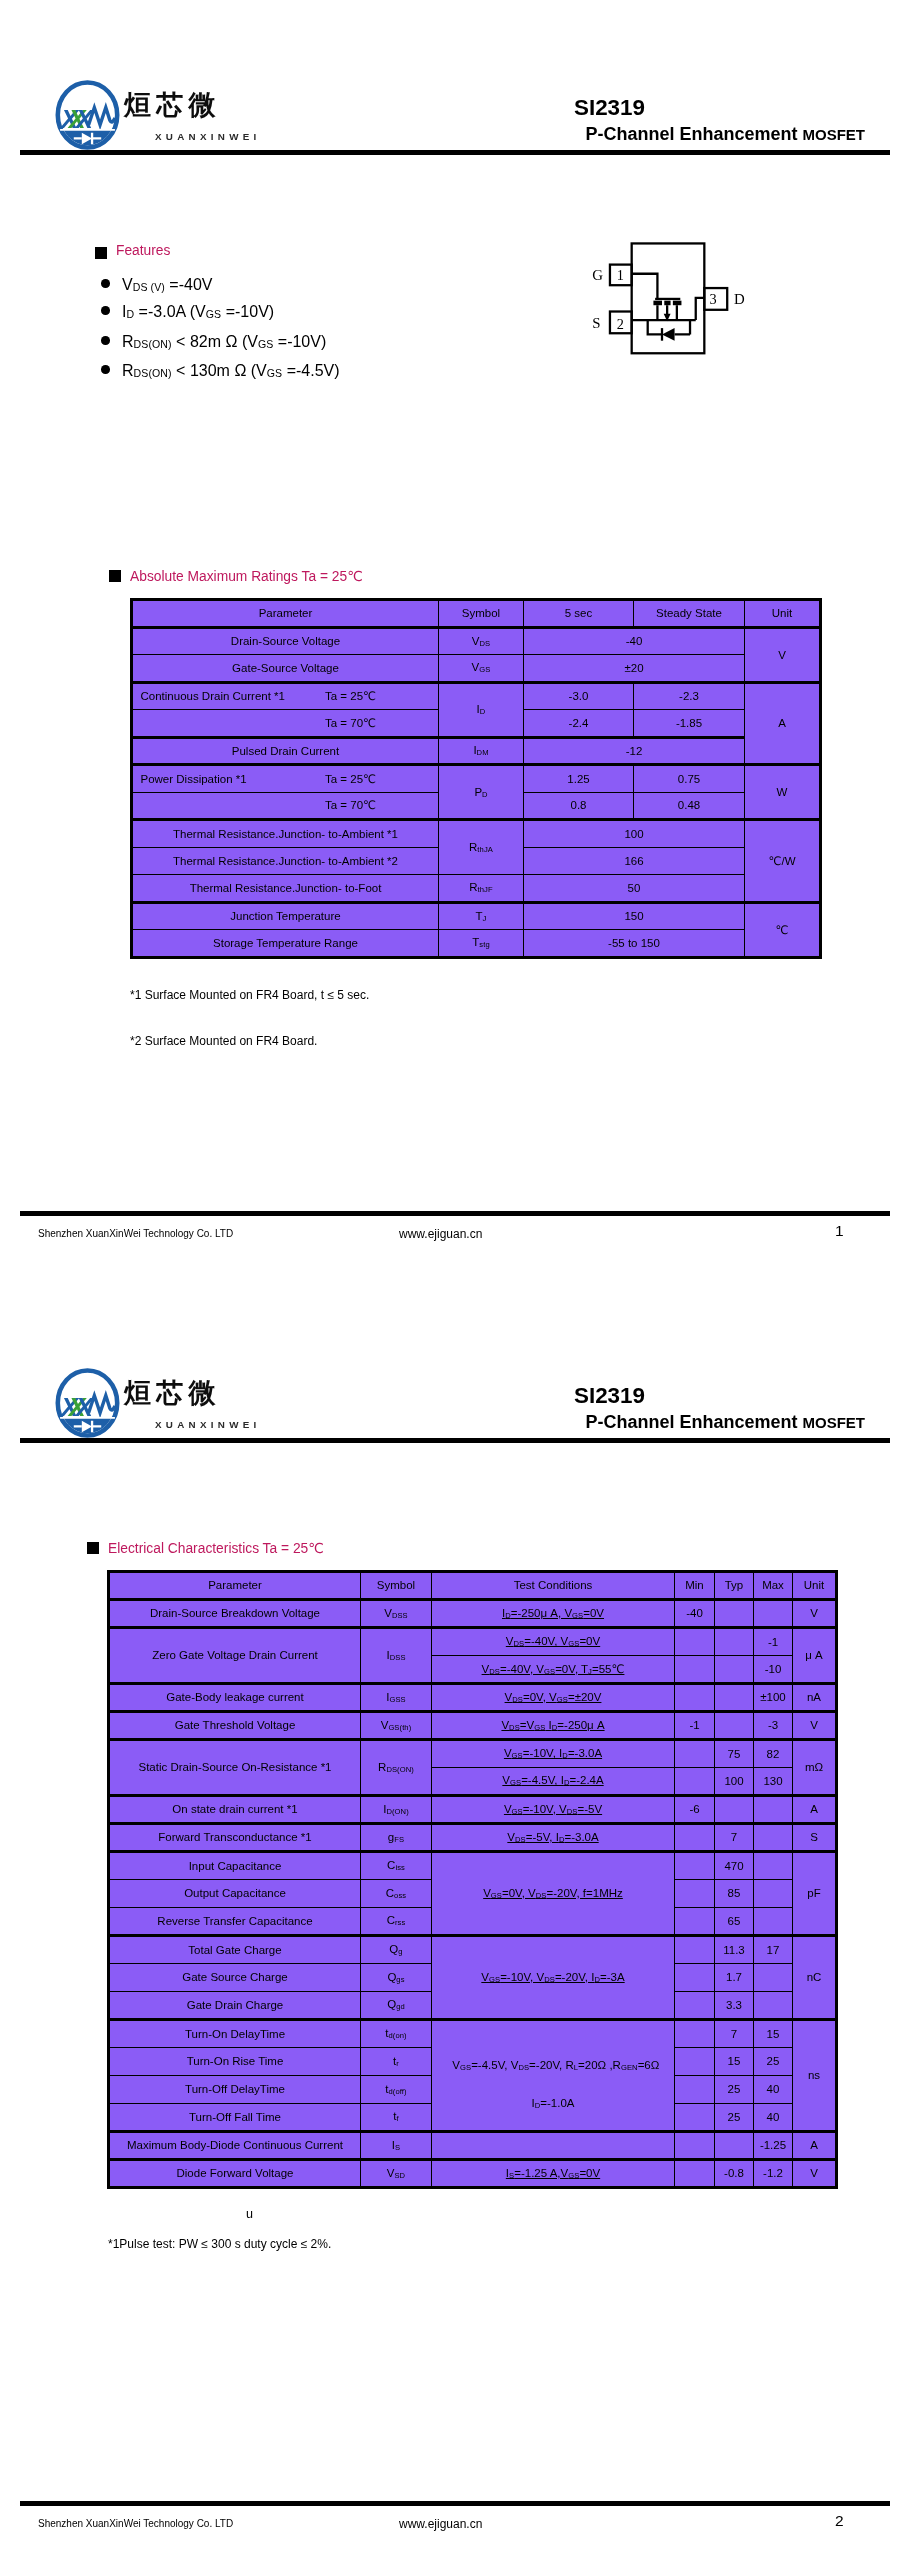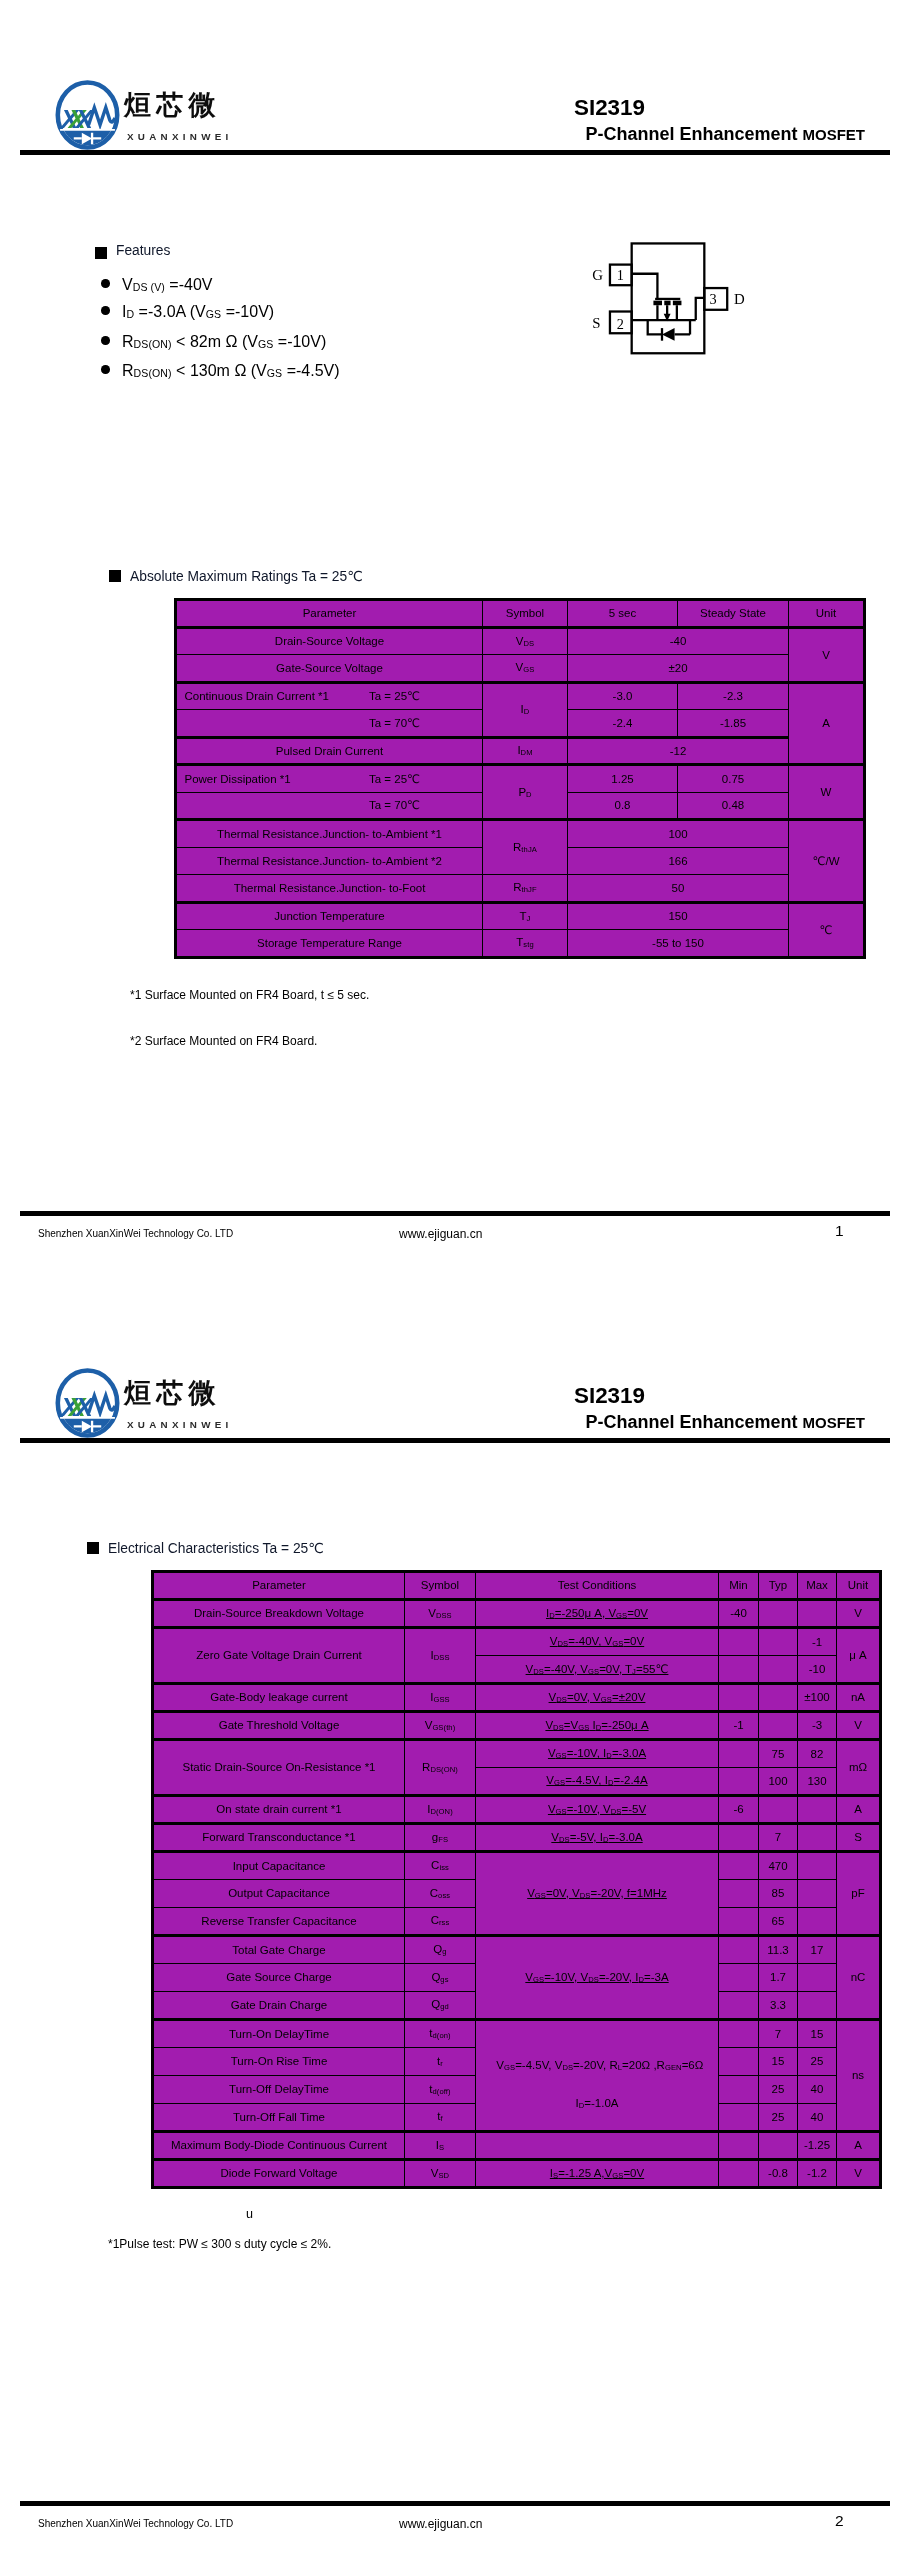--- a/index.html
+++ b/index.html
@@ -8,36 +8,36 @@
     position: relative; width: 910px; height: 2576px;
     background: #ffffff; color: #000;
     font-family: "Liberation Sans", "DejaVu Sans", sans-serif;
     overflow: hidden;
   }
   .abs { position: absolute; }
   sub { font-size: 66%; vertical-align: -0.1em; letter-spacing: 0.1px; }
 
   
   .brand-cn { font-size: 27px; font-weight: 700; letter-spacing: 5.2px; color:#0d0d0d; font-family: "Liberation Sans","DejaVu Sans",sans-serif; }
-  .brand-en { font-size: 9.8px; font-weight: 700; letter-spacing: 4.3px; color:#2b2b2b; }
+  .brand-en { font-size: 9.8px; font-weight: 700; letter-spacing: 4.3px; color:#2b2b2b;margin-left:28px; }
   .part-number { width: 291px; text-align: left; font-size: 22.4px; font-weight: 700; }
   .doc-title { width: 463px; text-align: right; font-size: 18px; font-weight: 700; }
   .doc-title .mosfet { font-size: 15px; }
   .rule { background: #000; height: 4.6px; }
 
   
   .sq { width: 11.5px; height: 11.5px; background: #000; }
-  .sec-title { font-size: 13.8px; color:#0f172a; }
+  .sec-title { font-size: 13.8px; color:#be185d; }
 
   
   .feat-item { font-size: 16px; white-space: nowrap; }
   .dot { width: 8.6px; height: 8.6px; border-radius: 50%; background: #000; }
 
   
-  table.ds { border-collapse: collapse; table-layout: fixed; border: 3.4px solid #000; background:#a21caf;margin-left:44px; }
+  table.ds { border-collapse: collapse; table-layout: fixed; border: 3.4px solid #000; background:#8b5cf6; }
   table.ds th, table.ds td { border: 1.7px solid #000; font-size: 11.5px; font-weight: 400; text-align: center; vertical-align: middle; overflow: hidden; padding: 0; }
   table.ds th { border-bottom-width: 3.4px; }
   table.ds tr.g > th, table.ds tr.g > td { border-top-width: 3.4px; }
   td.pl { text-align: left; padding-left: 7.5px; }
   td.cl { text-align: left; padding-left: 6.9px; text-decoration: underline; }
   .pflex { display: flex; align-items: center; padding-left: 7.5px; padding-right: 62px; width: 100%; }
   .pflex .ta { margin-left: auto; }
   td.cond4 { vertical-align: top; text-align: left; }
   td.cond4 .ln1 { margin: 19px 0 0 5.7px; }
   td.cond4 .ln2 { margin: 25px 0 0 0; text-align: center; }

